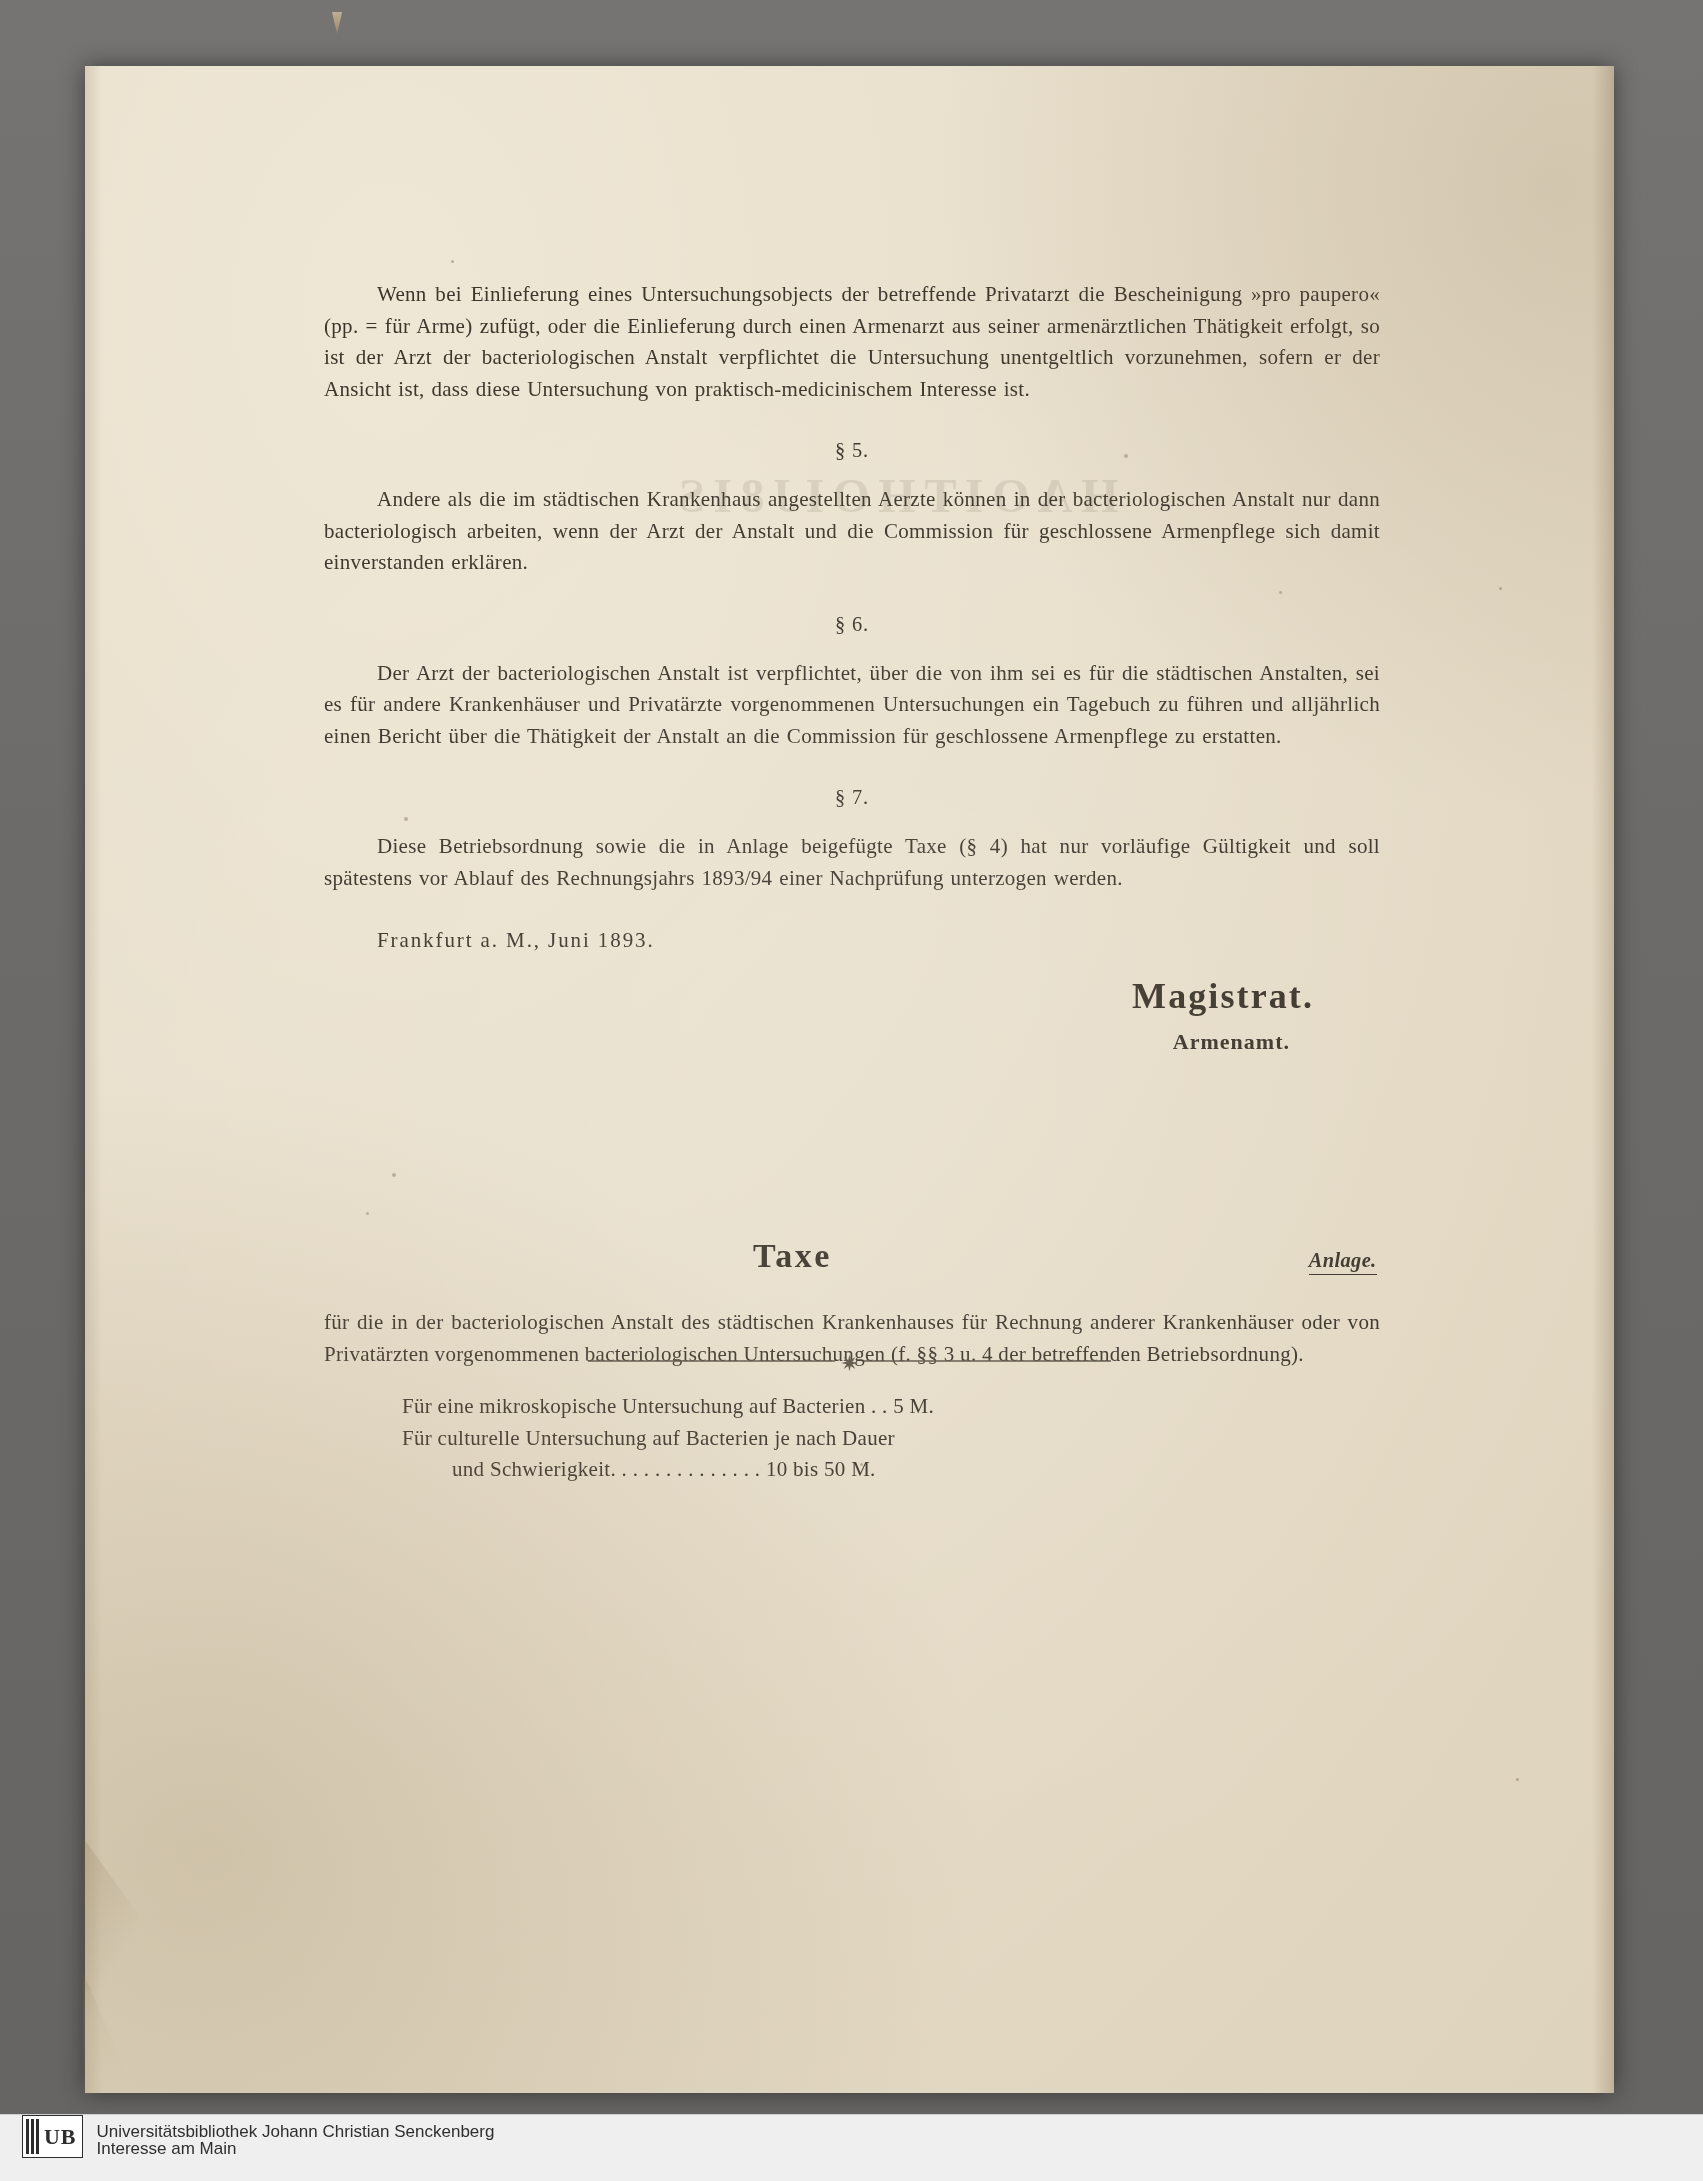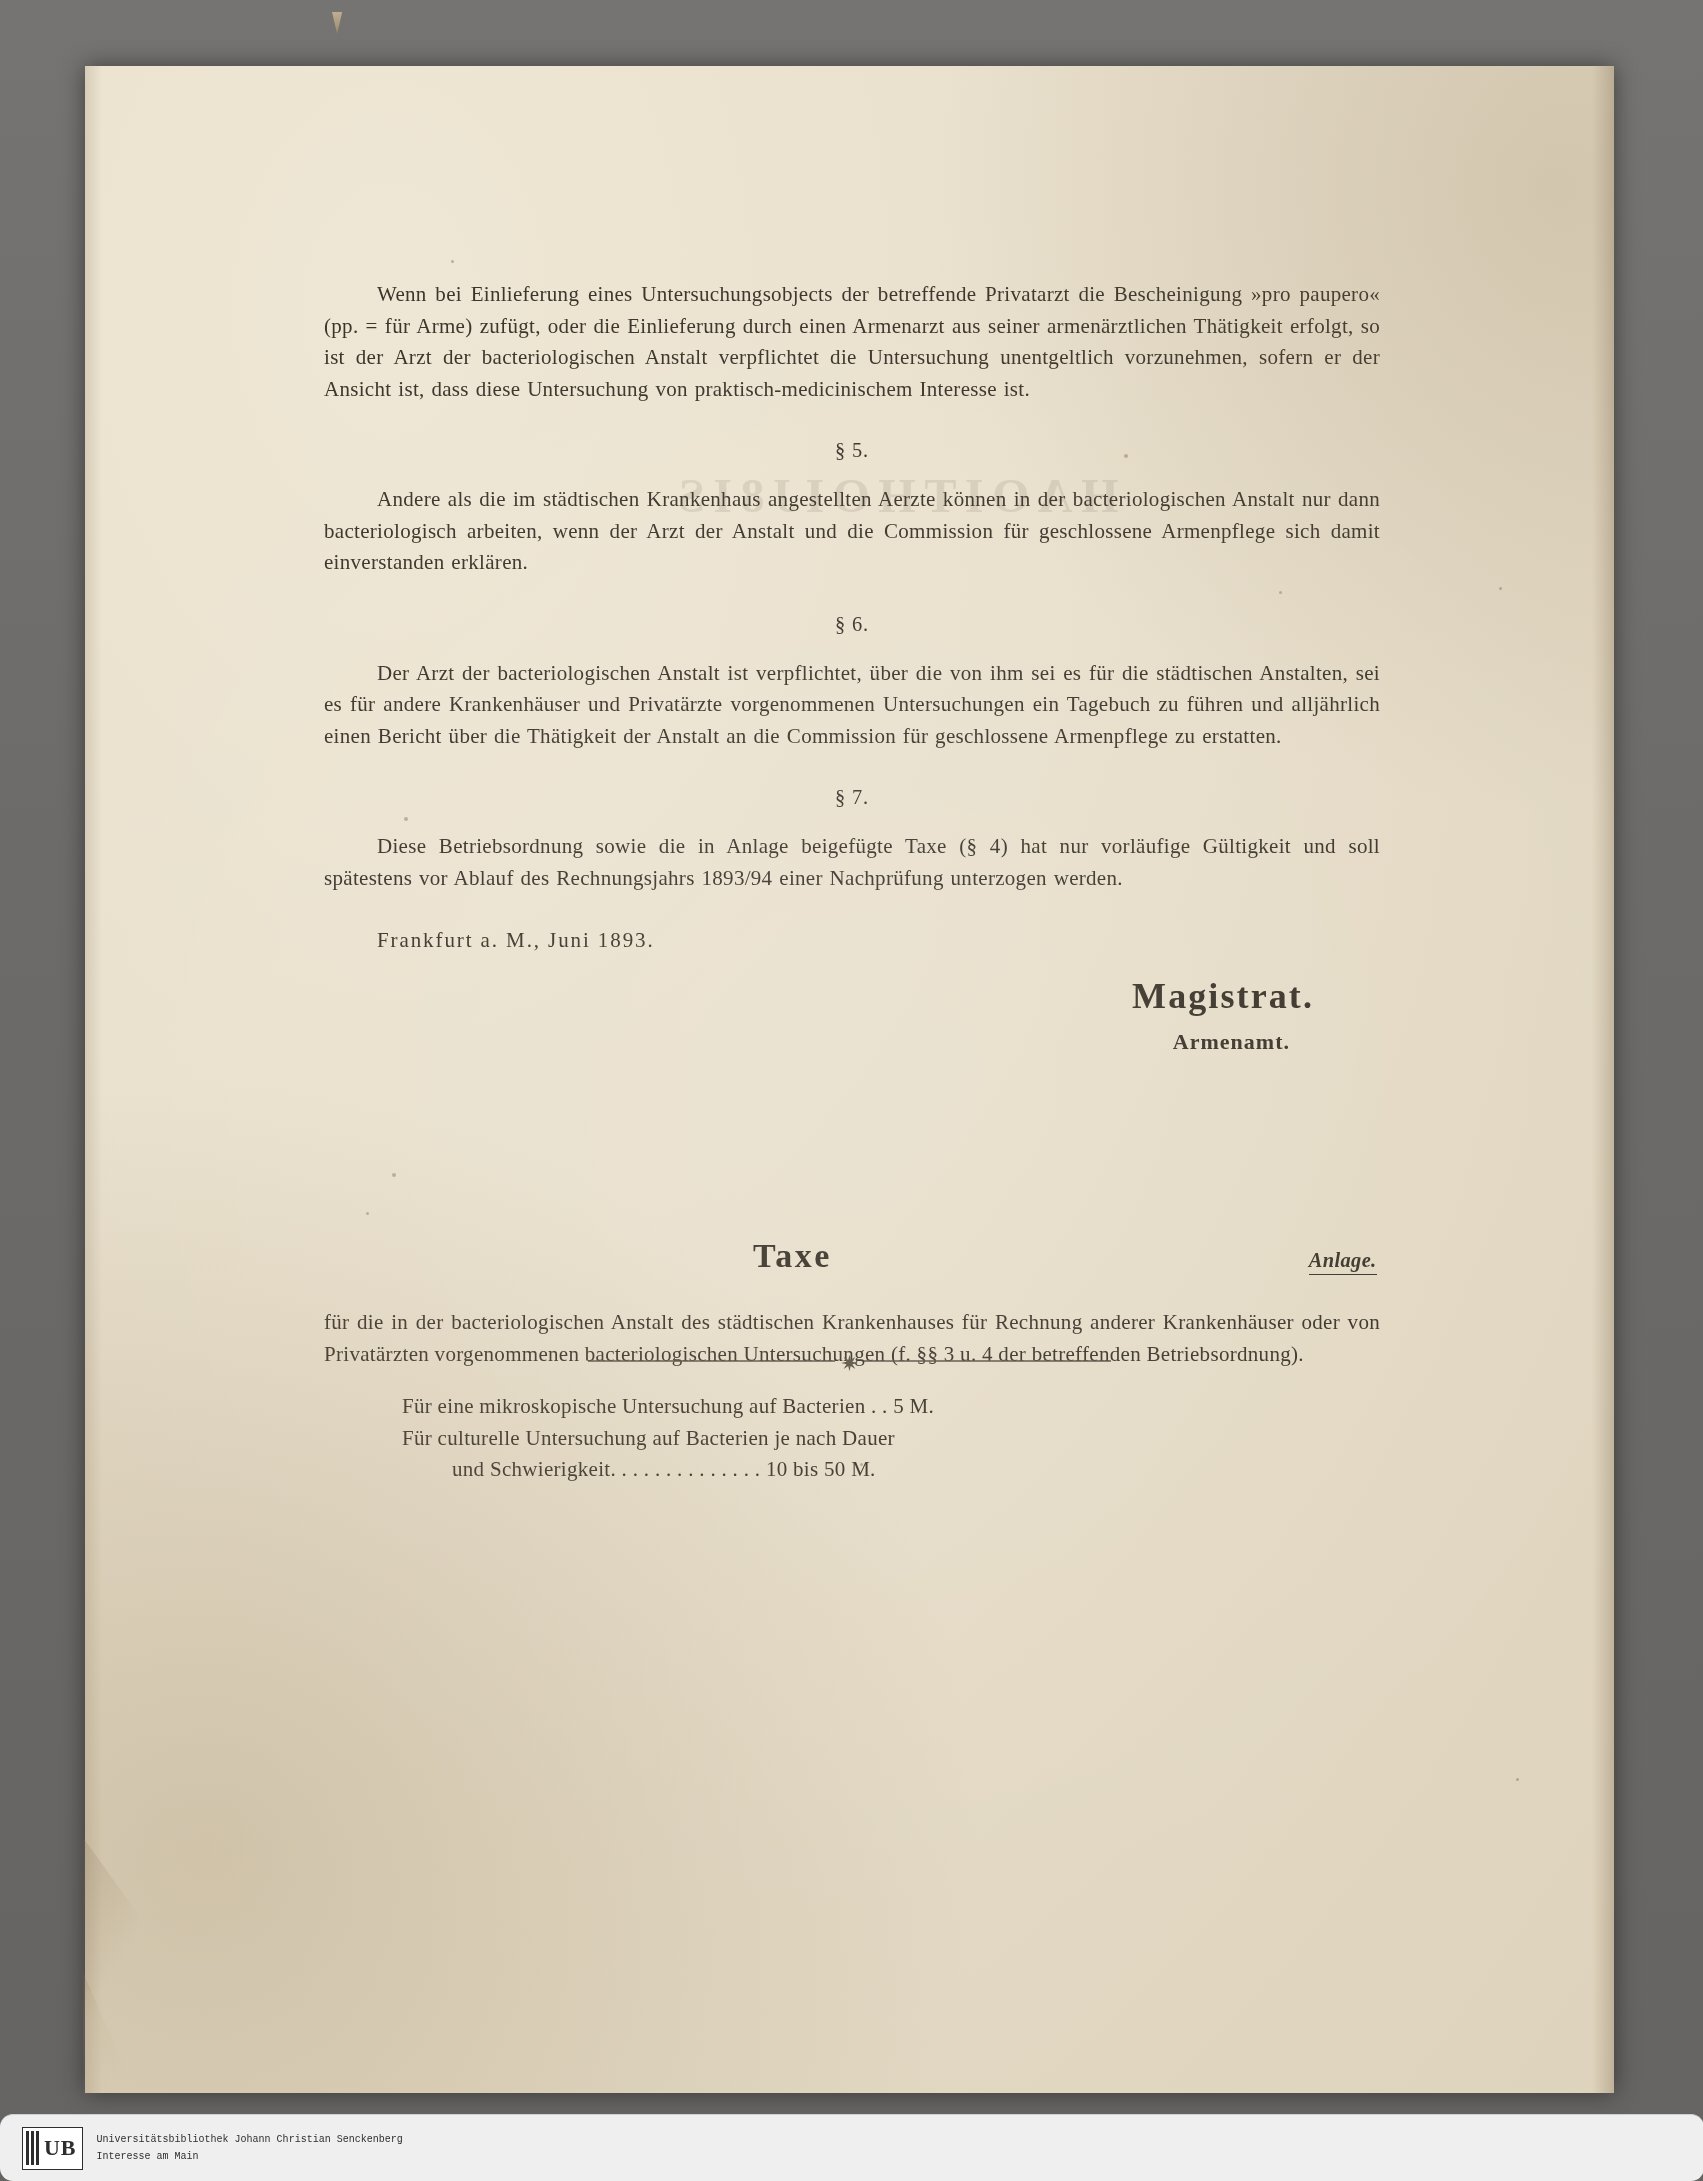--- a/index.html
+++ b/index.html
@@ -243,22 +243,20 @@
   
   .libbar {
     position: absolute;
     left: 0;
     bottom: 0;
     width: 100%;
     height: 66px;
     background: #efefef;
     border-top: 0.9px solid #cfcfcf;
     display: flex;
-    align-items: center;
-    border-radius: 13px;
   }
   .lib-logo {
     margin-left: 22px;
     width: 61px;
     height: 43px;
     background: #ffffff;
     border: 1.7px solid #2d2d2d;
     display: flex;
     align-items: center;
     justify-content: center;
@@ -277,24 +275,25 @@
   .lib-logo .ub {
     font-family: "Liberation Serif", serif;
     font-weight: bold;
     font-size: 22px;
     color: #2d2d2d;
     margin-left: 15.3px;
     letter-spacing: 0.9px;
   }
   .lib-text {
     margin-left: 13.6px;
-    font-family: Liberation Mono, monospace;
-    font-size: 10px;
+    font-family: Liberation Sans, sans-serif;
+    font-size: 17px;
     color: #2f2f2f;
     line-height: 17px;
+    margin-top: 8px;
   }
 </style>
 </head>
 <body>
 
 <div class="scan-bg"></div>
 <div class="top-mark"></div>
 
 <div class="page">
   <div class="edge-left"></div>

